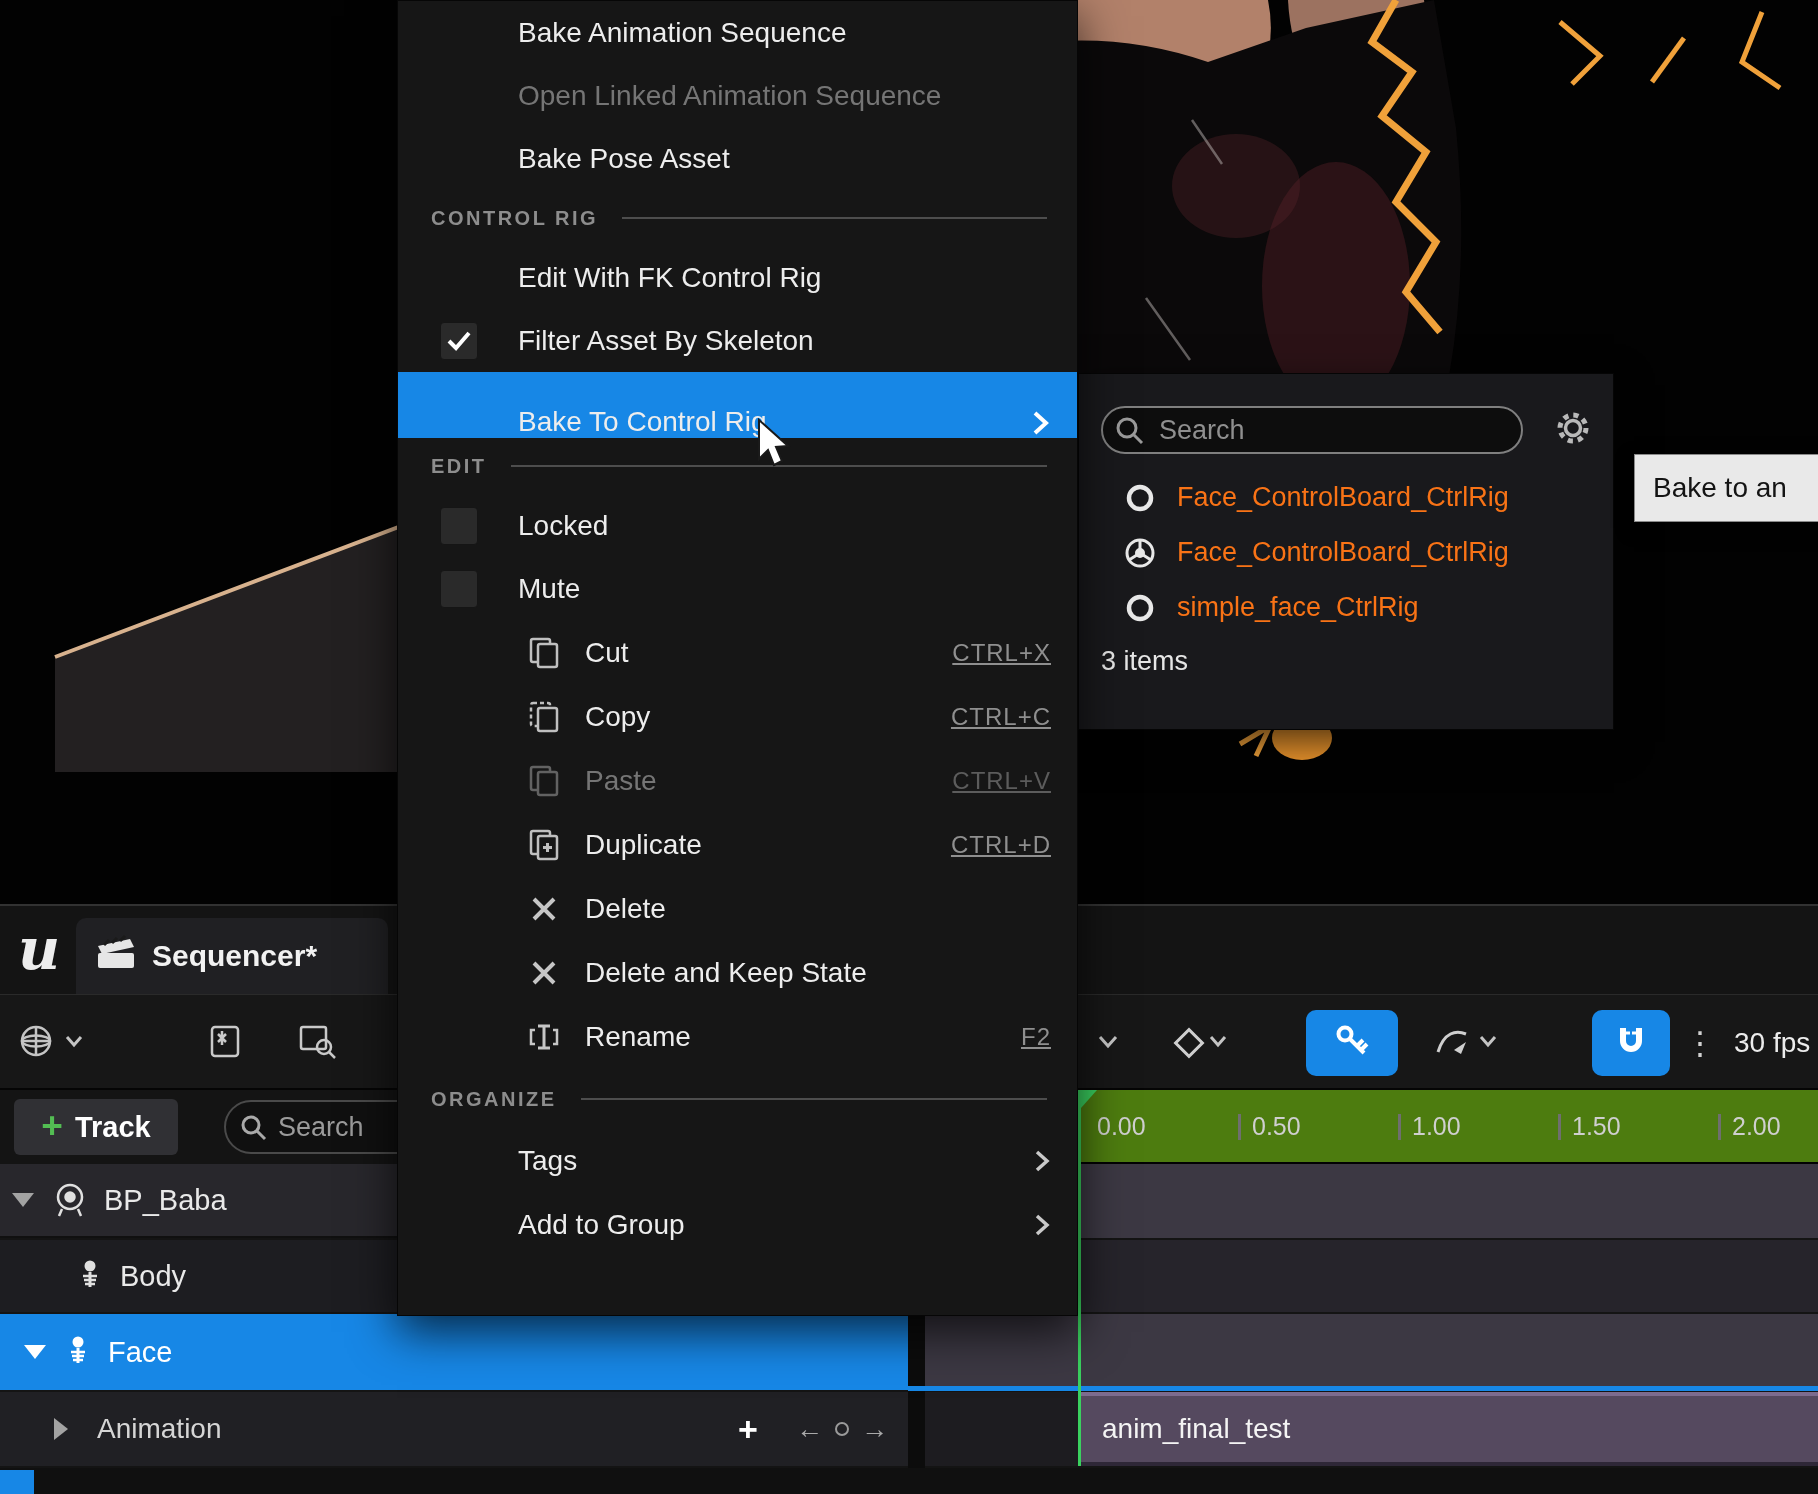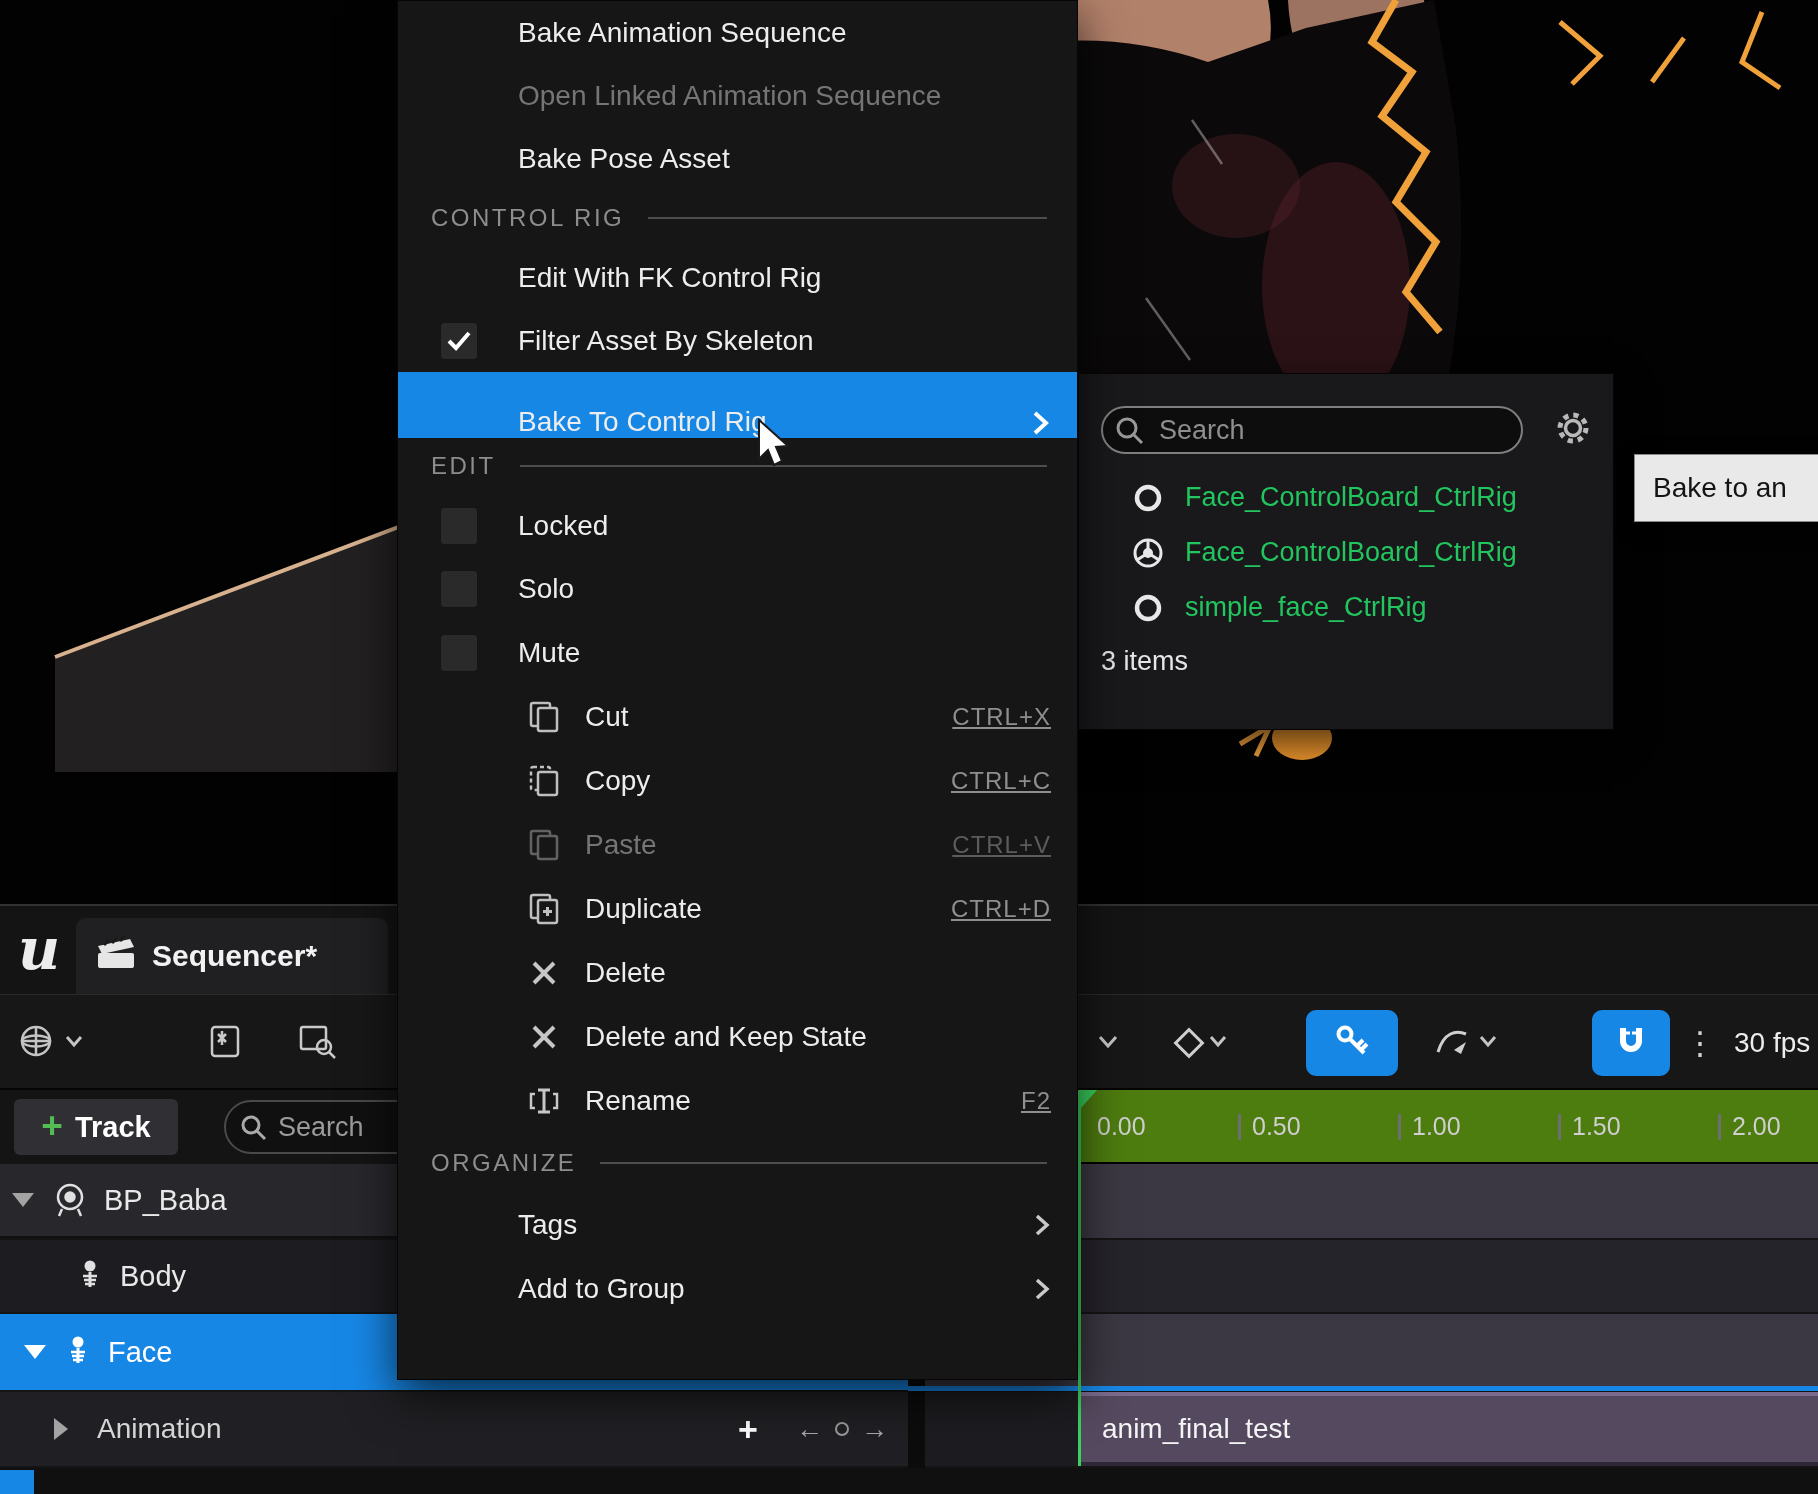--- a/index.html
+++ b/index.html
@@ -19,36 +19,36 @@
   .cm-label{white-space:nowrap;}
   .cm-check{width:38px;height:38px;flex:0 0 38px;margin-right:40px;background:#2a2a2a;border:1px solid #151515;
             border-radius:4px;display:flex;align-items:center;justify-content:center;}
   .cm-ico{width:38px;flex:0 0 38px;margin-right:22px;display:flex;align-items:center;justify-content:center;}
   .cm-shortcut{margin-left:auto;color:#8f8f8f;font-size:24px;letter-spacing:1px;text-decoration:underline;}
   .cm-row.disabled .cm-label{color:#757575;}
   .cm-row.disabled .cm-shortcut{color:#5c5c5c;}
   .cm-row.disabled .cm-ico{opacity:.45;}
   .cm-row.highlight{background:#1787e6;height:66px;align-items:flex-end;}
   .cm-header{display:flex;align-items:center;height:56px;padding:0 30px 0 33px;color:#8d8d8d;
-             font-size:24px;font-weight:normal;letter-spacing:2.5px;}
+             font-size:20px;font-weight:bold;letter-spacing:2.5px;}
   .cm-header.tall{height:60px;}
   .cm-line{flex:1;height:2px;background:#4d4d4d;margin-left:24px;}
   .cm-arrow{margin-left:auto;display:flex;align-items:center;}
 
   
   .submenu{position:absolute;left:1078px;top:373px;width:536px;height:357px;background:#19191c;
            border:1px solid #050505;box-shadow:0 12px 34px rgba(0,0,0,.65);z-index:19;}
   .sm-searchrow{position:absolute;left:22px;top:32px;width:492px;display:flex;align-items:center;justify-content:space-between;}
   .sm-inputwrap{position:relative;width:422px;height:48px;}
   .sm-input{width:100%;height:48px;border-radius:24px;border:2px solid #7f7f7f;background:#0d0d0d;color:#d5d5d5;
             font-size:27px;padding:0 18px 0 56px;outline:none;font-family:inherit;}
   .sm-input::placeholder{color:#8f8f8f;}
   .sm-mag{position:absolute;left:14px;top:10px;}
-  .sm-item{position:absolute;left:8px;width:100%;height:55px;display:flex;align-items:center;padding-left:44px;
-           color:#22c55e;font-size:27px;}
+  .sm-item{position:absolute;left:0;width:100%;height:55px;display:flex;align-items:center;padding-left:44px;
+           color:#f97316;font-size:27px;}
   .sm-item .ic{width:34px;flex:0 0 34px;margin-right:20px;display:flex;align-items:center;justify-content:center;}
   .sm-footer{position:absolute;left:22px;top:272px;color:#e6e6e6;font-size:27px;}
 
   
   .tooltip{position:absolute;left:1634px;top:454px;width:210px;height:68px;background:#e9e9e9;color:#141414;
            font-size:28px;display:flex;align-items:center;padding:0 18px;border:1px solid #8a8a8a;
            box-shadow:0 6px 16px rgba(0,0,0,.5);z-index:30;white-space:nowrap;}
 
   
   .seq{position:absolute;left:0;top:904px;width:1818px;height:590px;background:#141414;border-top:2px solid #323232;z-index:5;}
@@ -376,24 +376,20 @@
       <span>EDIT</span>
         <span class="cm-line"></span>
     </div>
 
     <div class="cm-row">
       <span class="cm-check"></span>
       <span class="cm-label">Locked</span>
     </div>
     <div class="cm-row h64">
       <span class="cm-check"></span>
-      <span class="cm-label">Solo</span>
-    </div>
-    <div class="cm-row h64">
-      <span class="cm-check"></span>
       <span class="cm-label">Mute</span>
     </div>
 
     <div class="cm-row iconrow">
       <span class="cm-ico">
         <svg width="34" height="34" viewBox="0 0 34 34" fill="none" stroke="#bfbfbf" stroke-width="2.5">
           <rect x="4" y="3" width="19" height="23" rx="2" fill="#161616"></rect>
             <rect x="11" y="8" width="19" height="23" rx="2" fill="#161616"></rect>
         </svg>
       </span>

